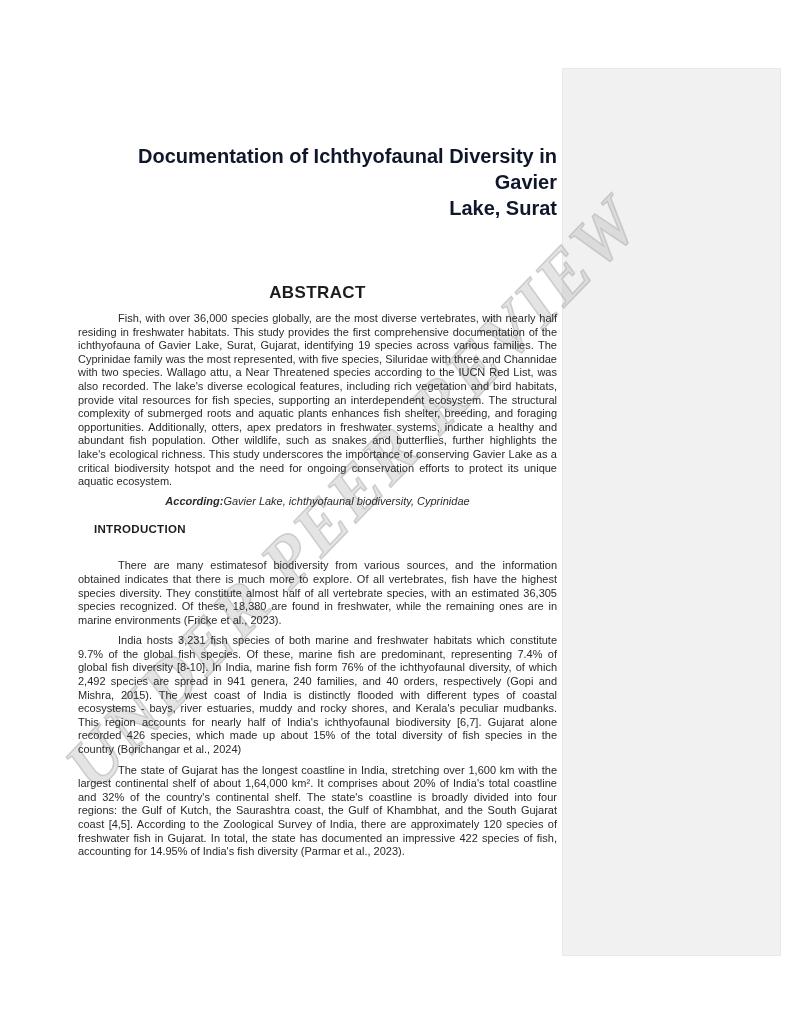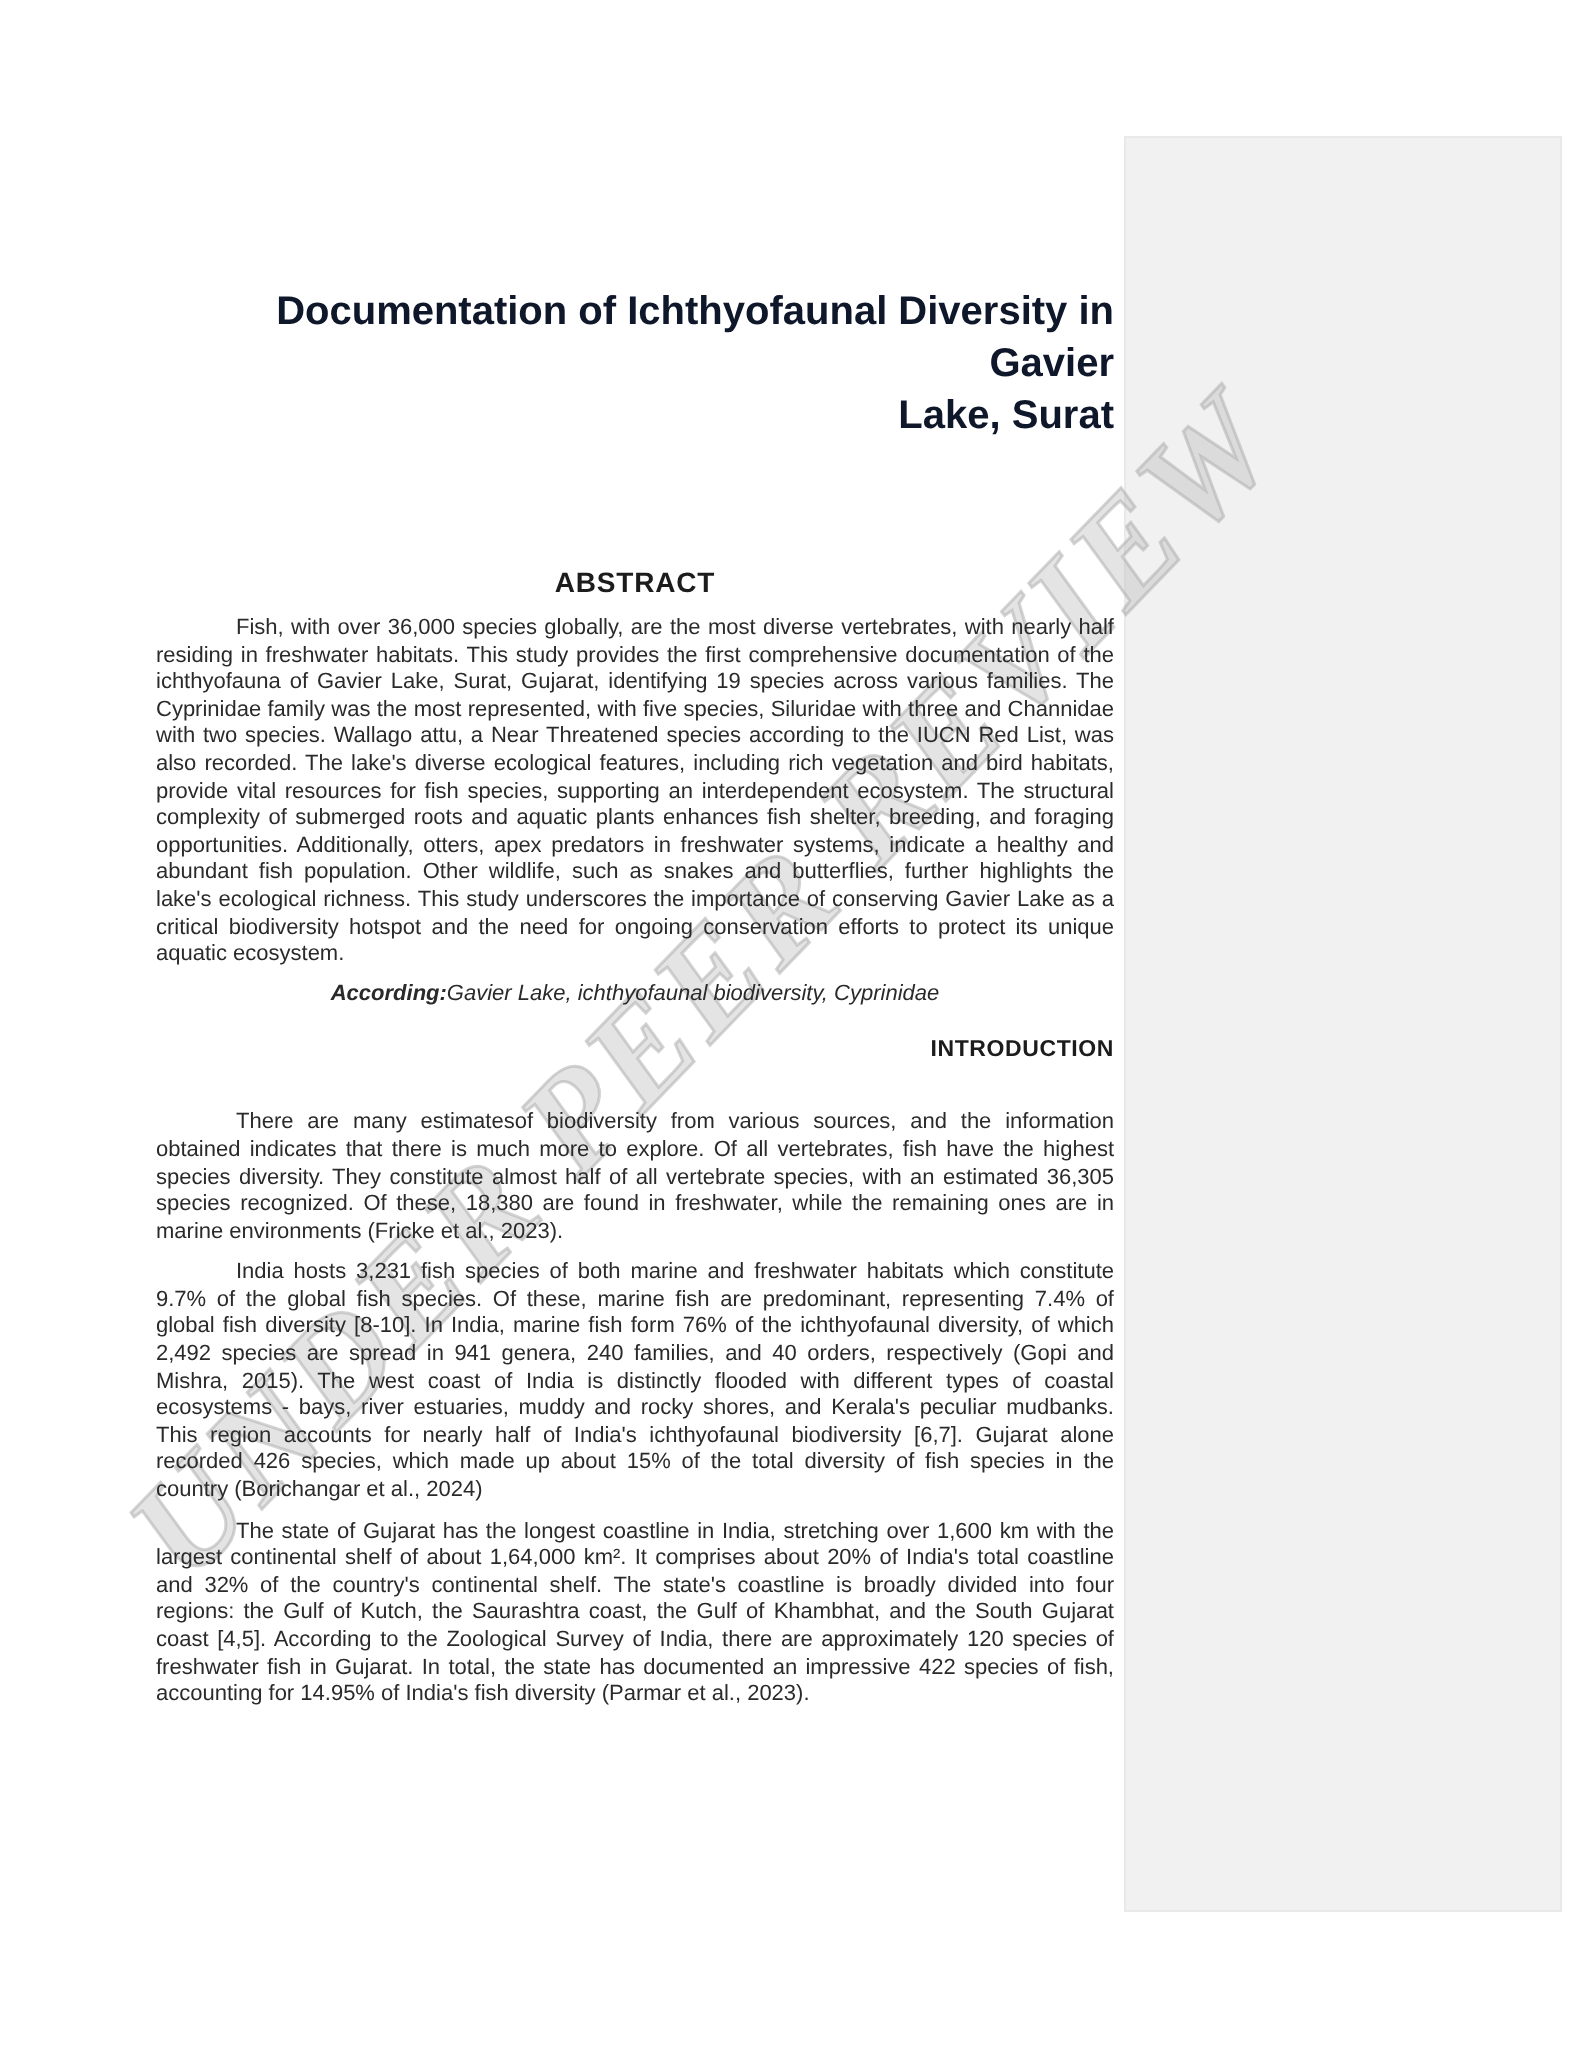--- a/index.html
+++ b/index.html
@@ -56,21 +56,21 @@
   .title {
     margin: 143px 0 0 0;
     font-size: 20px;
     line-height: 26px;
     font-weight: bold;
     text-align: right;
     color: #0f172a;
   }
   .abstract-heading {
     margin: 62px 0 0 0;
-    font-size: 14px;
+    font-size: 17px;
     font-weight: bold;
     text-align: center;
     color: #1c1c1c;
     letter-spacing: 0.4px;
   }
   .para {
     margin: 7px 0 0 0;
     font-size: 11px;
     line-height: 13.6px;
     text-align: justify;
@@ -90,21 +90,21 @@
   }
   .keywords .kw-label {
     font-weight: bold;
     font-style: italic;
   }
   .section-heading {
     margin: 15px 0 0 16px;
     font-size: 11.5px;
     font-weight: bold;
     color: #1c1c1c;
-    text-align: right;
+    text-align: left;
     letter-spacing: 0.3px;
   }
 </style>
 </head>
 <body>
 
 <div class="page">
 
   <div class="gray-panel"></div>
 

